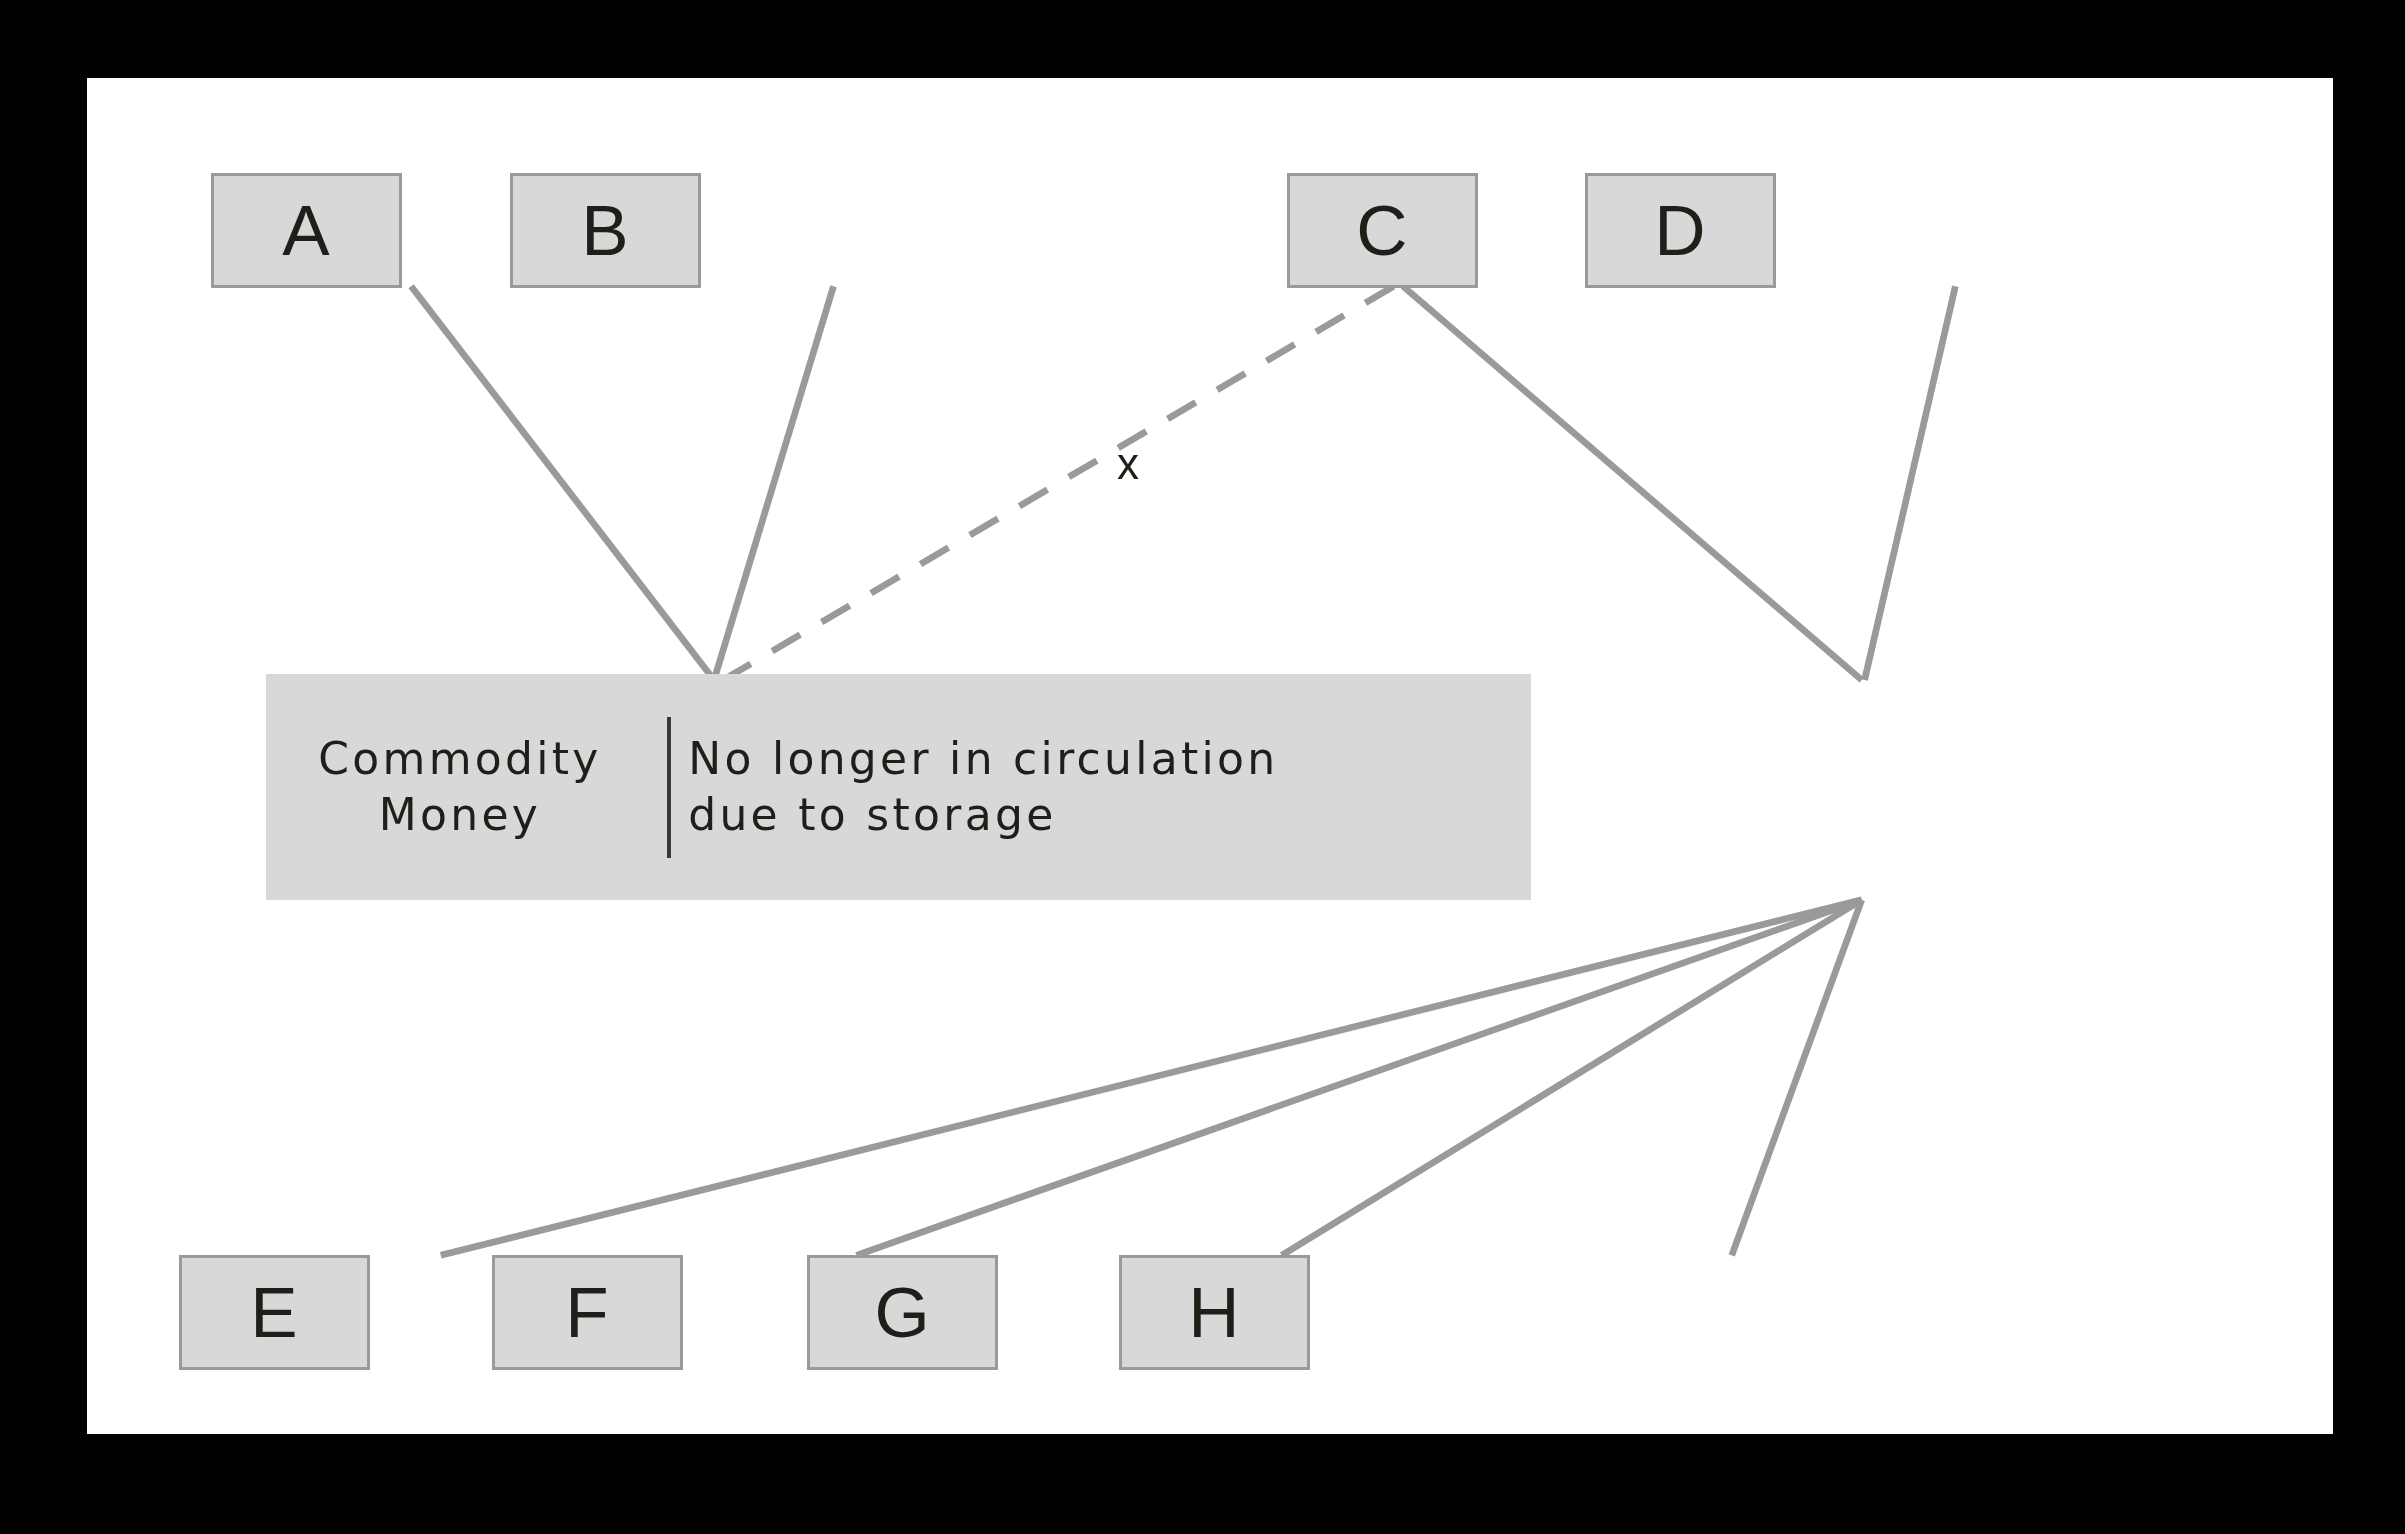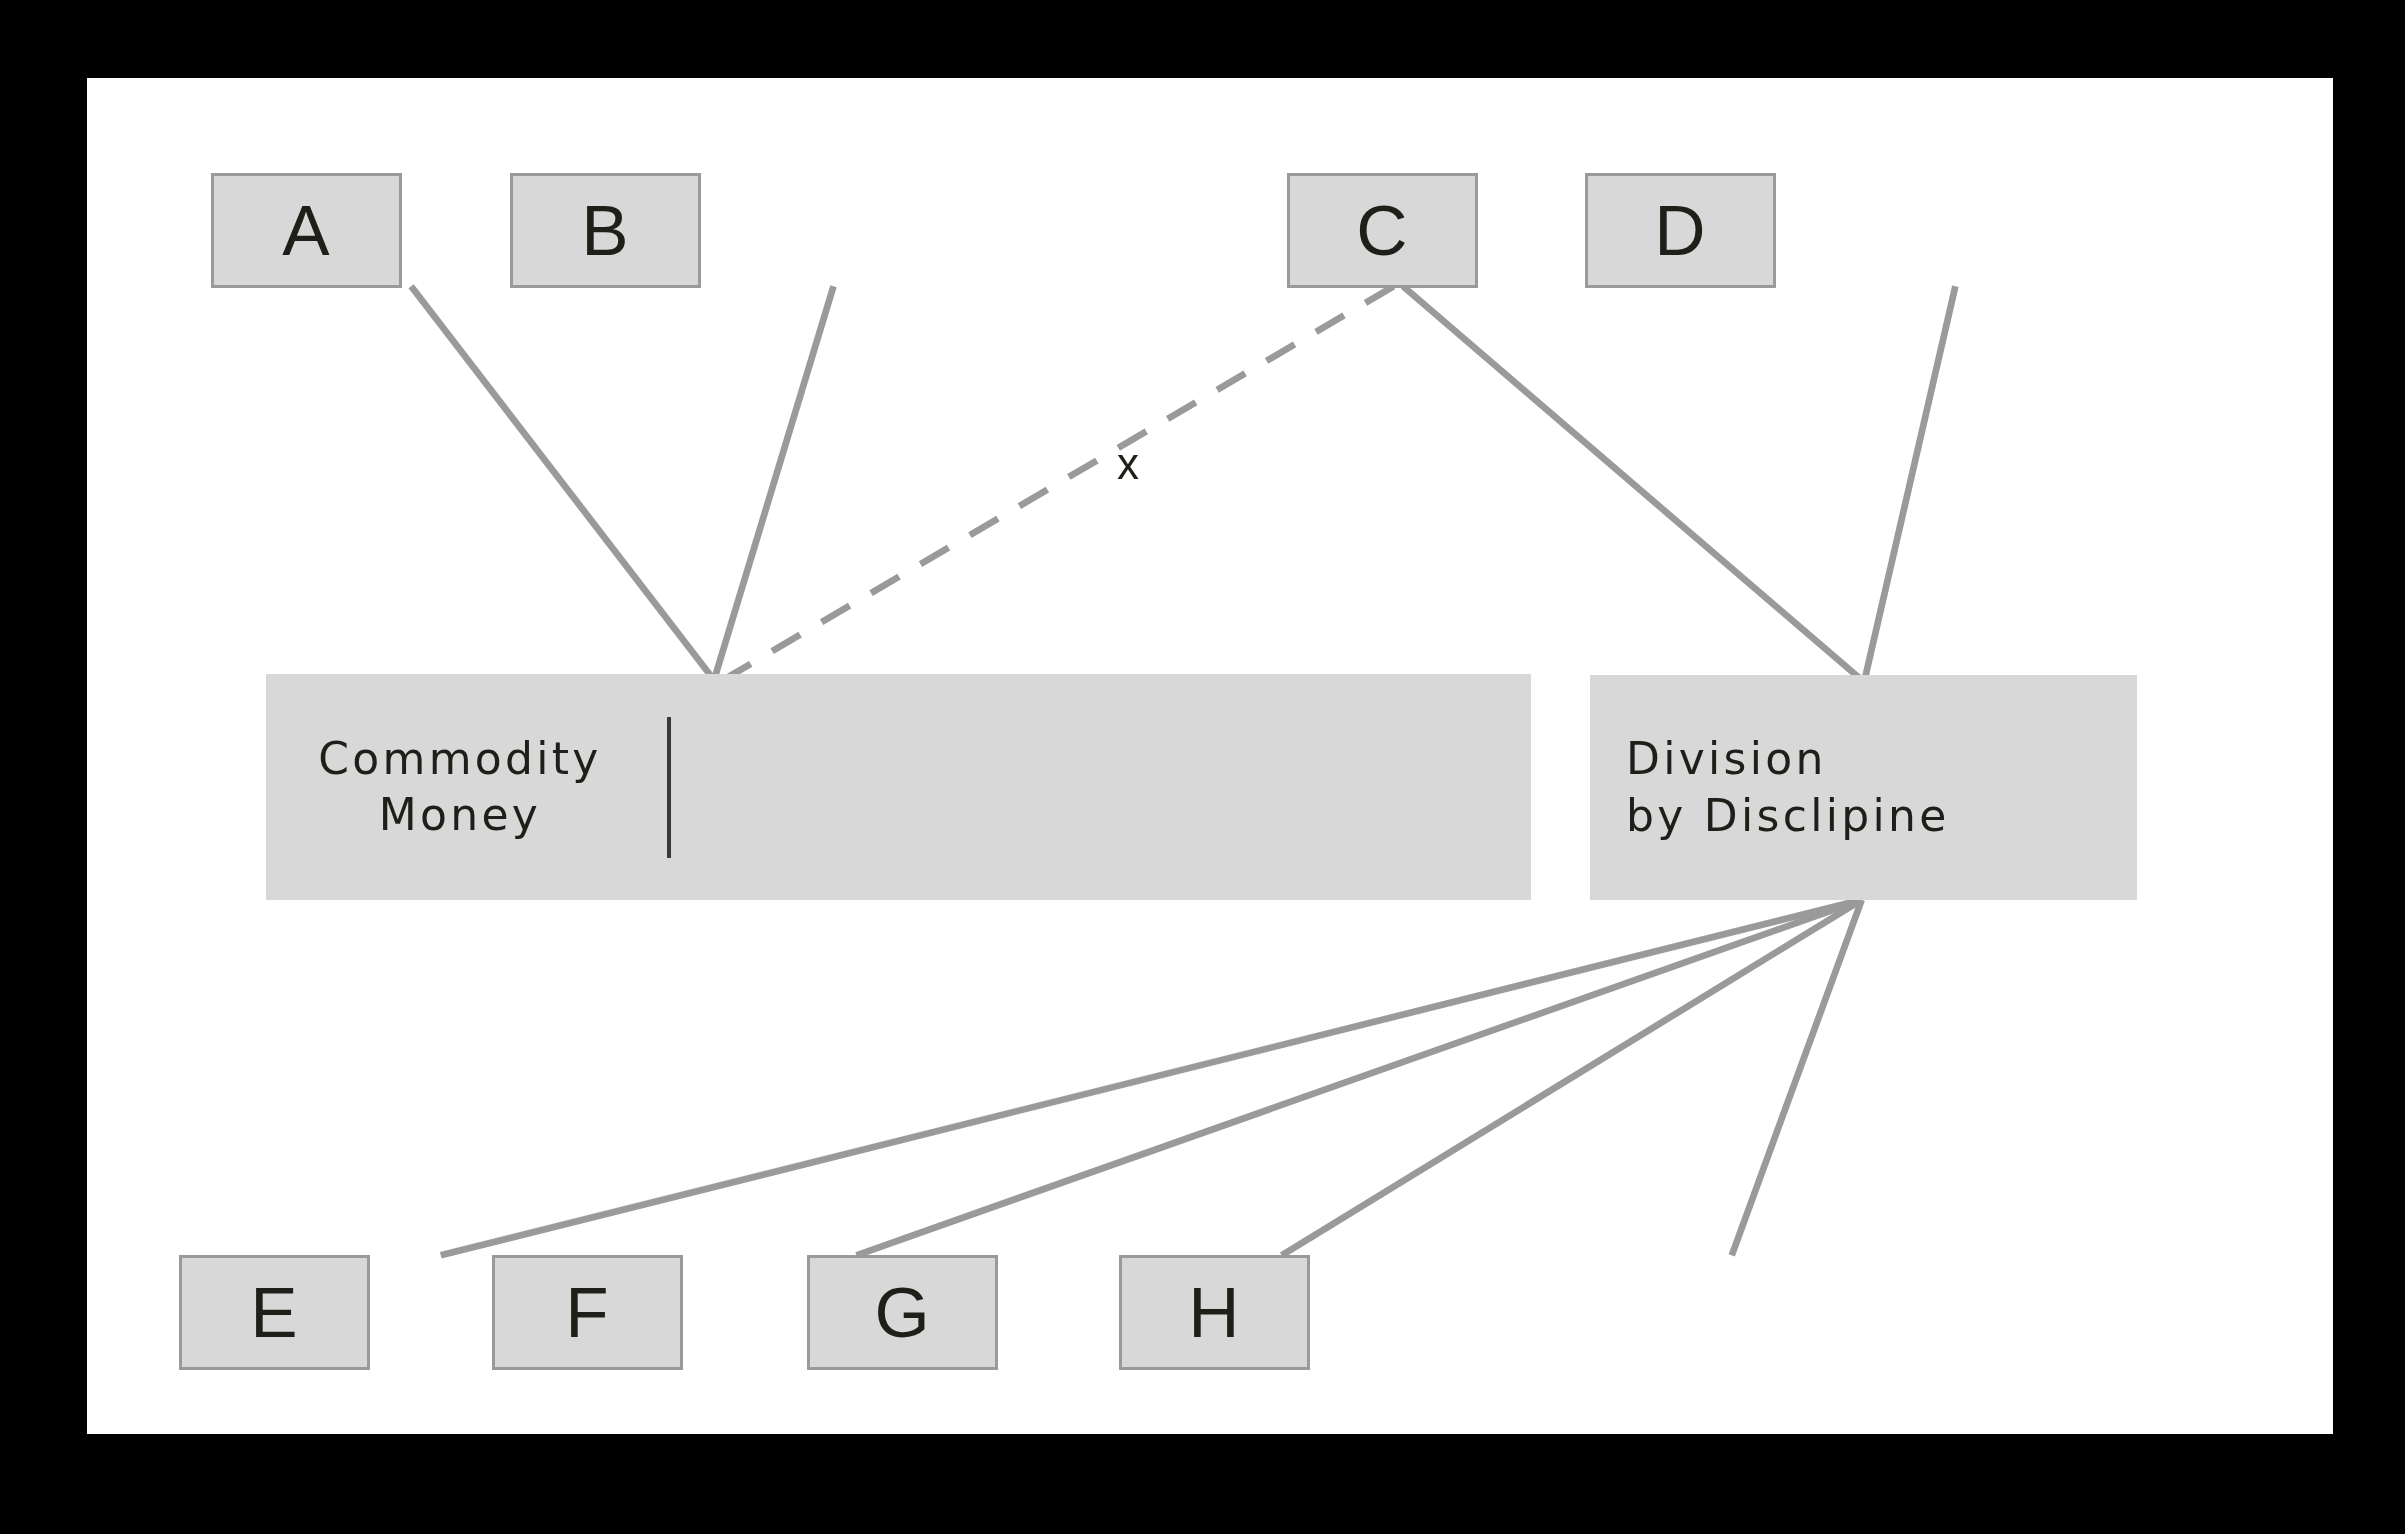--- a/index.html
+++ b/index.html
@@ -135,27 +135,25 @@
 
   <div class="edge-label" style="left:1030px; top:361px;">
     <span>x</span>
   </div>
 
   <div class="panel" style="left:179px; top:596px; width:1265px; height:226px;">
     <div class="panel-split">
       <div class="panel-left">Commodity
 Money</div>
       <div class="panel-divider"></div>
+      <div class="panel-right">No longer in circulation
+due to storage</div>
     </div>
   </div>
 
-  <div class="panel" style="left:1503px; top:597px; width:547px; height:225px;">
-    <div class="panel-single">Division
-by Disclipine</div>
-  </div>
 
   <div class="node" style="left:92px; top:1177px; width:191px; height:115px;">
     <span>E</span>
   </div>
   <div class="node" style="left:405px; top:1177px; width:191px; height:115px;">
     <span>F</span>
   </div>
   <div class="node" style="left:720px; top:1177px; width:191px; height:115px;">
     <span>G</span>
   </div>

